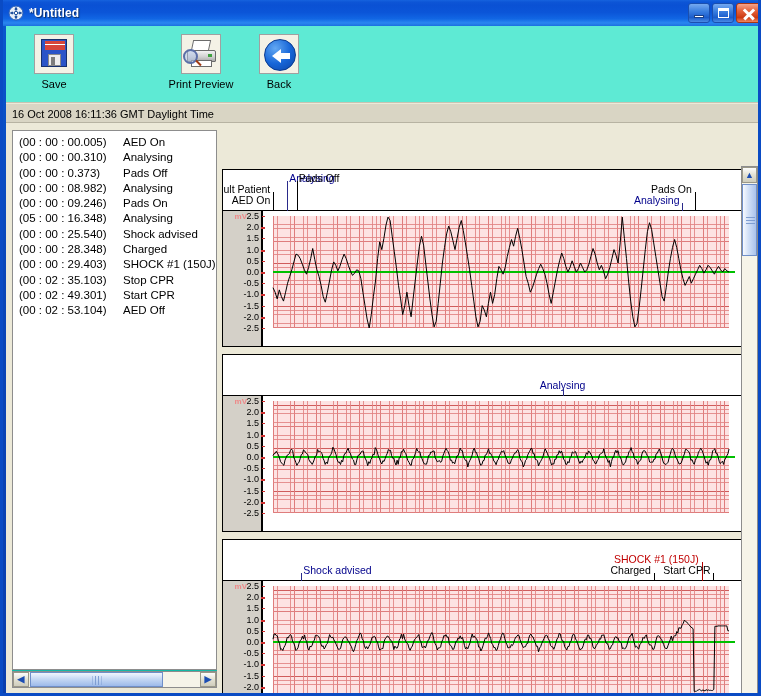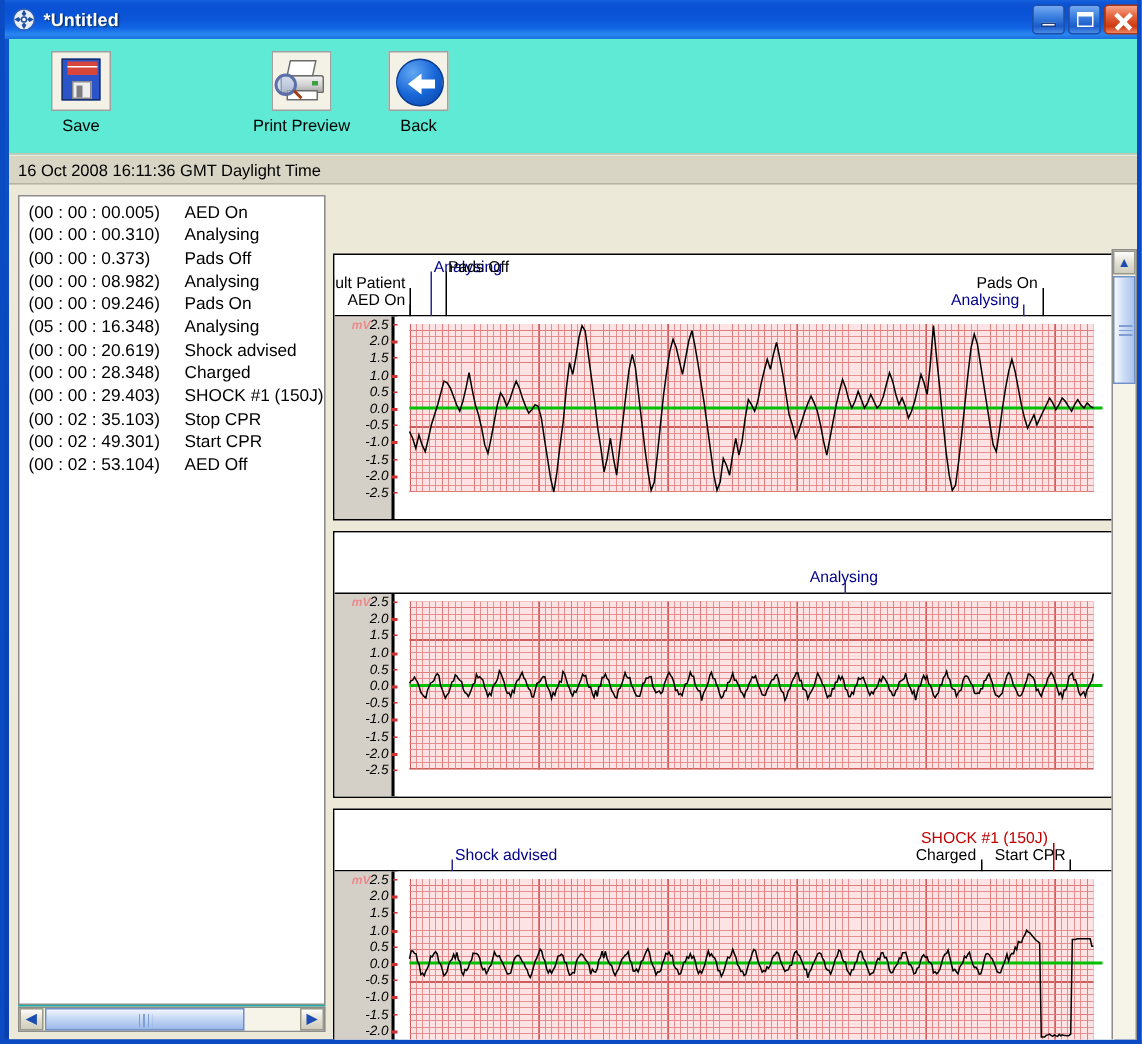--- a/index.html
+++ b/index.html
@@ -259,21 +259,20 @@
     width: 1px;
     background: #2a2a8a;
   }
   .tick.black { background:#000; }
   .tick.red { background:#b00000; }
 
   .plotwrap {
     position: relative;
     width: 520px;
     height: 135px;
-    font-style: italic;
   }
   .yaxis {
     position: absolute; left: 0; top: 0;
     width: 40px; height: 135px;
     background: #d4d0c8;
     border-right: 2px solid #000;
   }
   .ytick {
     position: absolute;
     right: 2px;
@@ -434,21 +433,21 @@
     </div>
 
     <div id="eventpanel">
       <div id="eventlist">
           <div class="evrow"><span class="t">(00 : 00 : 00.005)</span><span>AED On</span></div>
           <div class="evrow"><span class="t">(00 : 00 : 00.310)</span><span>Analysing</span></div>
           <div class="evrow"><span class="t">(00 : 00 : 0.373)</span><span>Pads Off</span></div>
           <div class="evrow"><span class="t">(00 : 00 : 08.982)</span><span>Analysing</span></div>
           <div class="evrow"><span class="t">(00 : 00 : 09.246)</span><span>Pads On</span></div>
           <div class="evrow"><span class="t">(05 : 00 : 16.348)</span><span>Analysing</span></div>
-          <div class="evrow"><span class="t">(00 : 00 : 20.619)</span><span>Shock advised</span></div>
+          <div class="evrow"><span class="t">(00 : 00 : 25.540)</span><span>Shock advised</span></div>
           <div class="evrow"><span class="t">(00 : 00 : 28.348)</span><span>Charged</span></div>
           <div class="evrow"><span class="t">(00 : 00 : 29.403)</span><span>SHOCK #1 (150J)</span></div>
           <div class="evrow"><span class="t">(00 : 02 : 35.103)</span><span>Stop CPR</span></div>
           <div class="evrow"><span class="t">(00 : 02 : 49.301)</span><span>Start CPR</span></div>
           <div class="evrow"><span class="t">(00 : 02 : 53.104)</span><span>AED Off</span></div>
         </div>
       <div id="evscroll">
         <div class="sbtn">
           <span class="ar">◀</span>
         </div>

